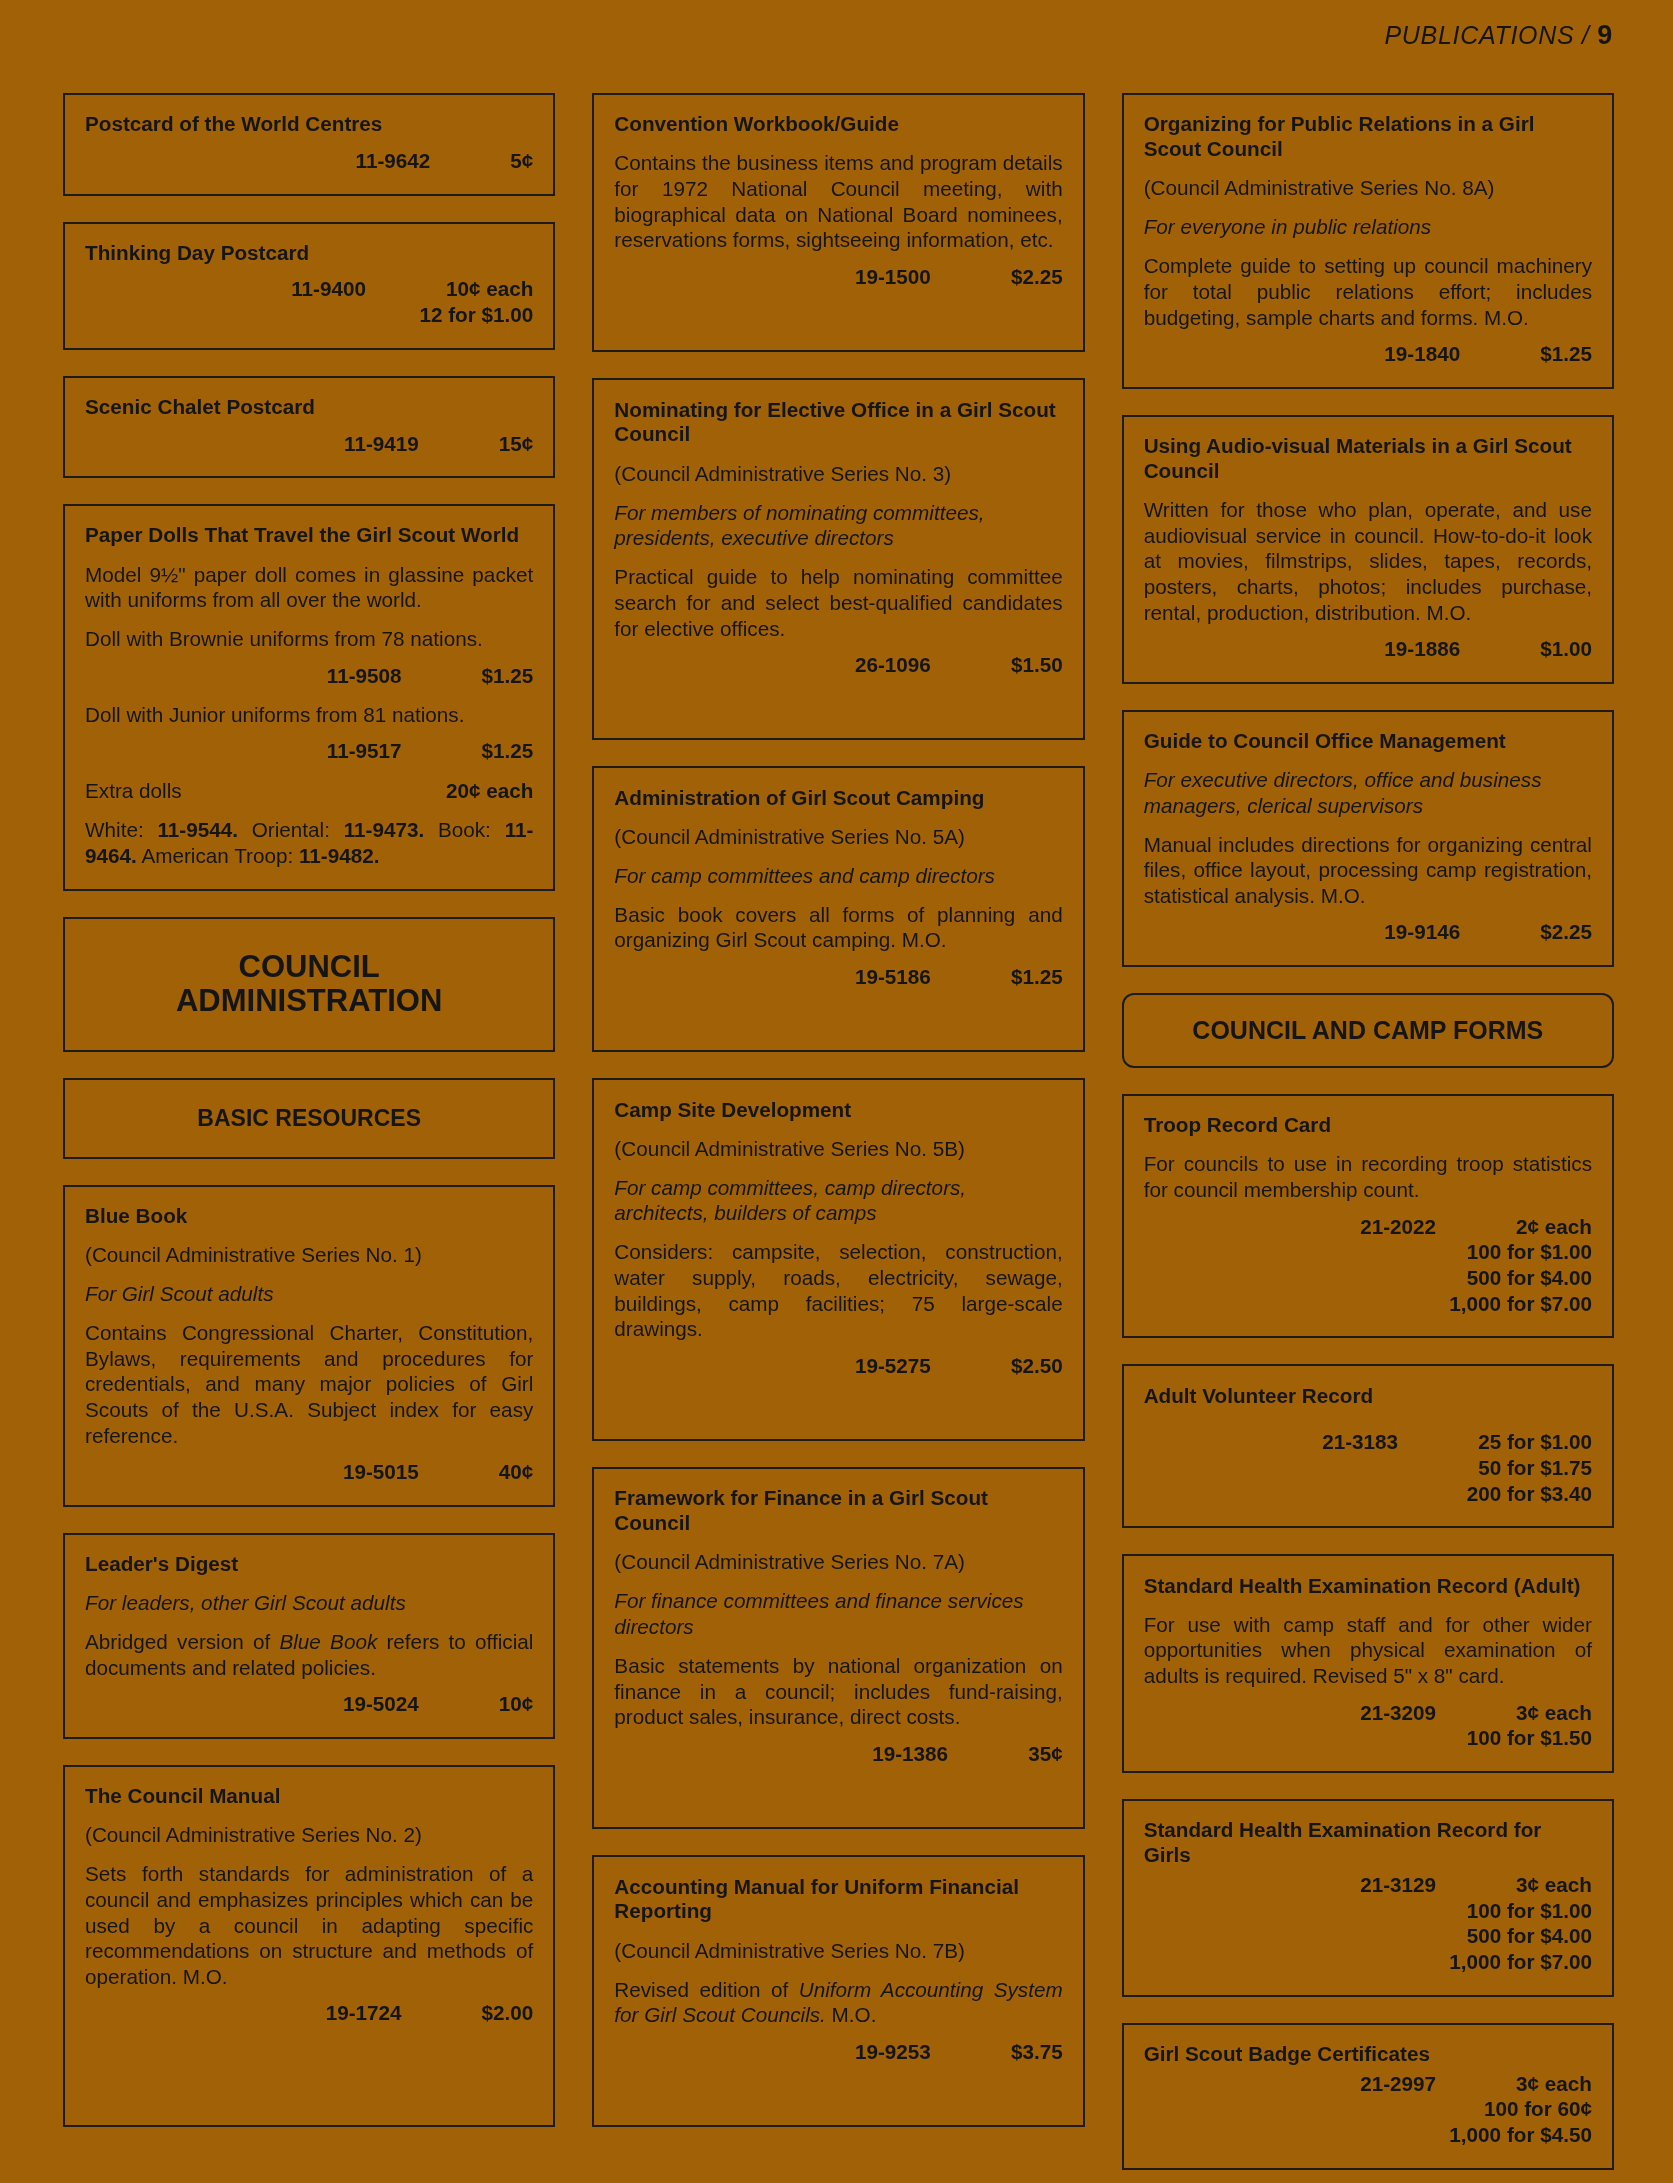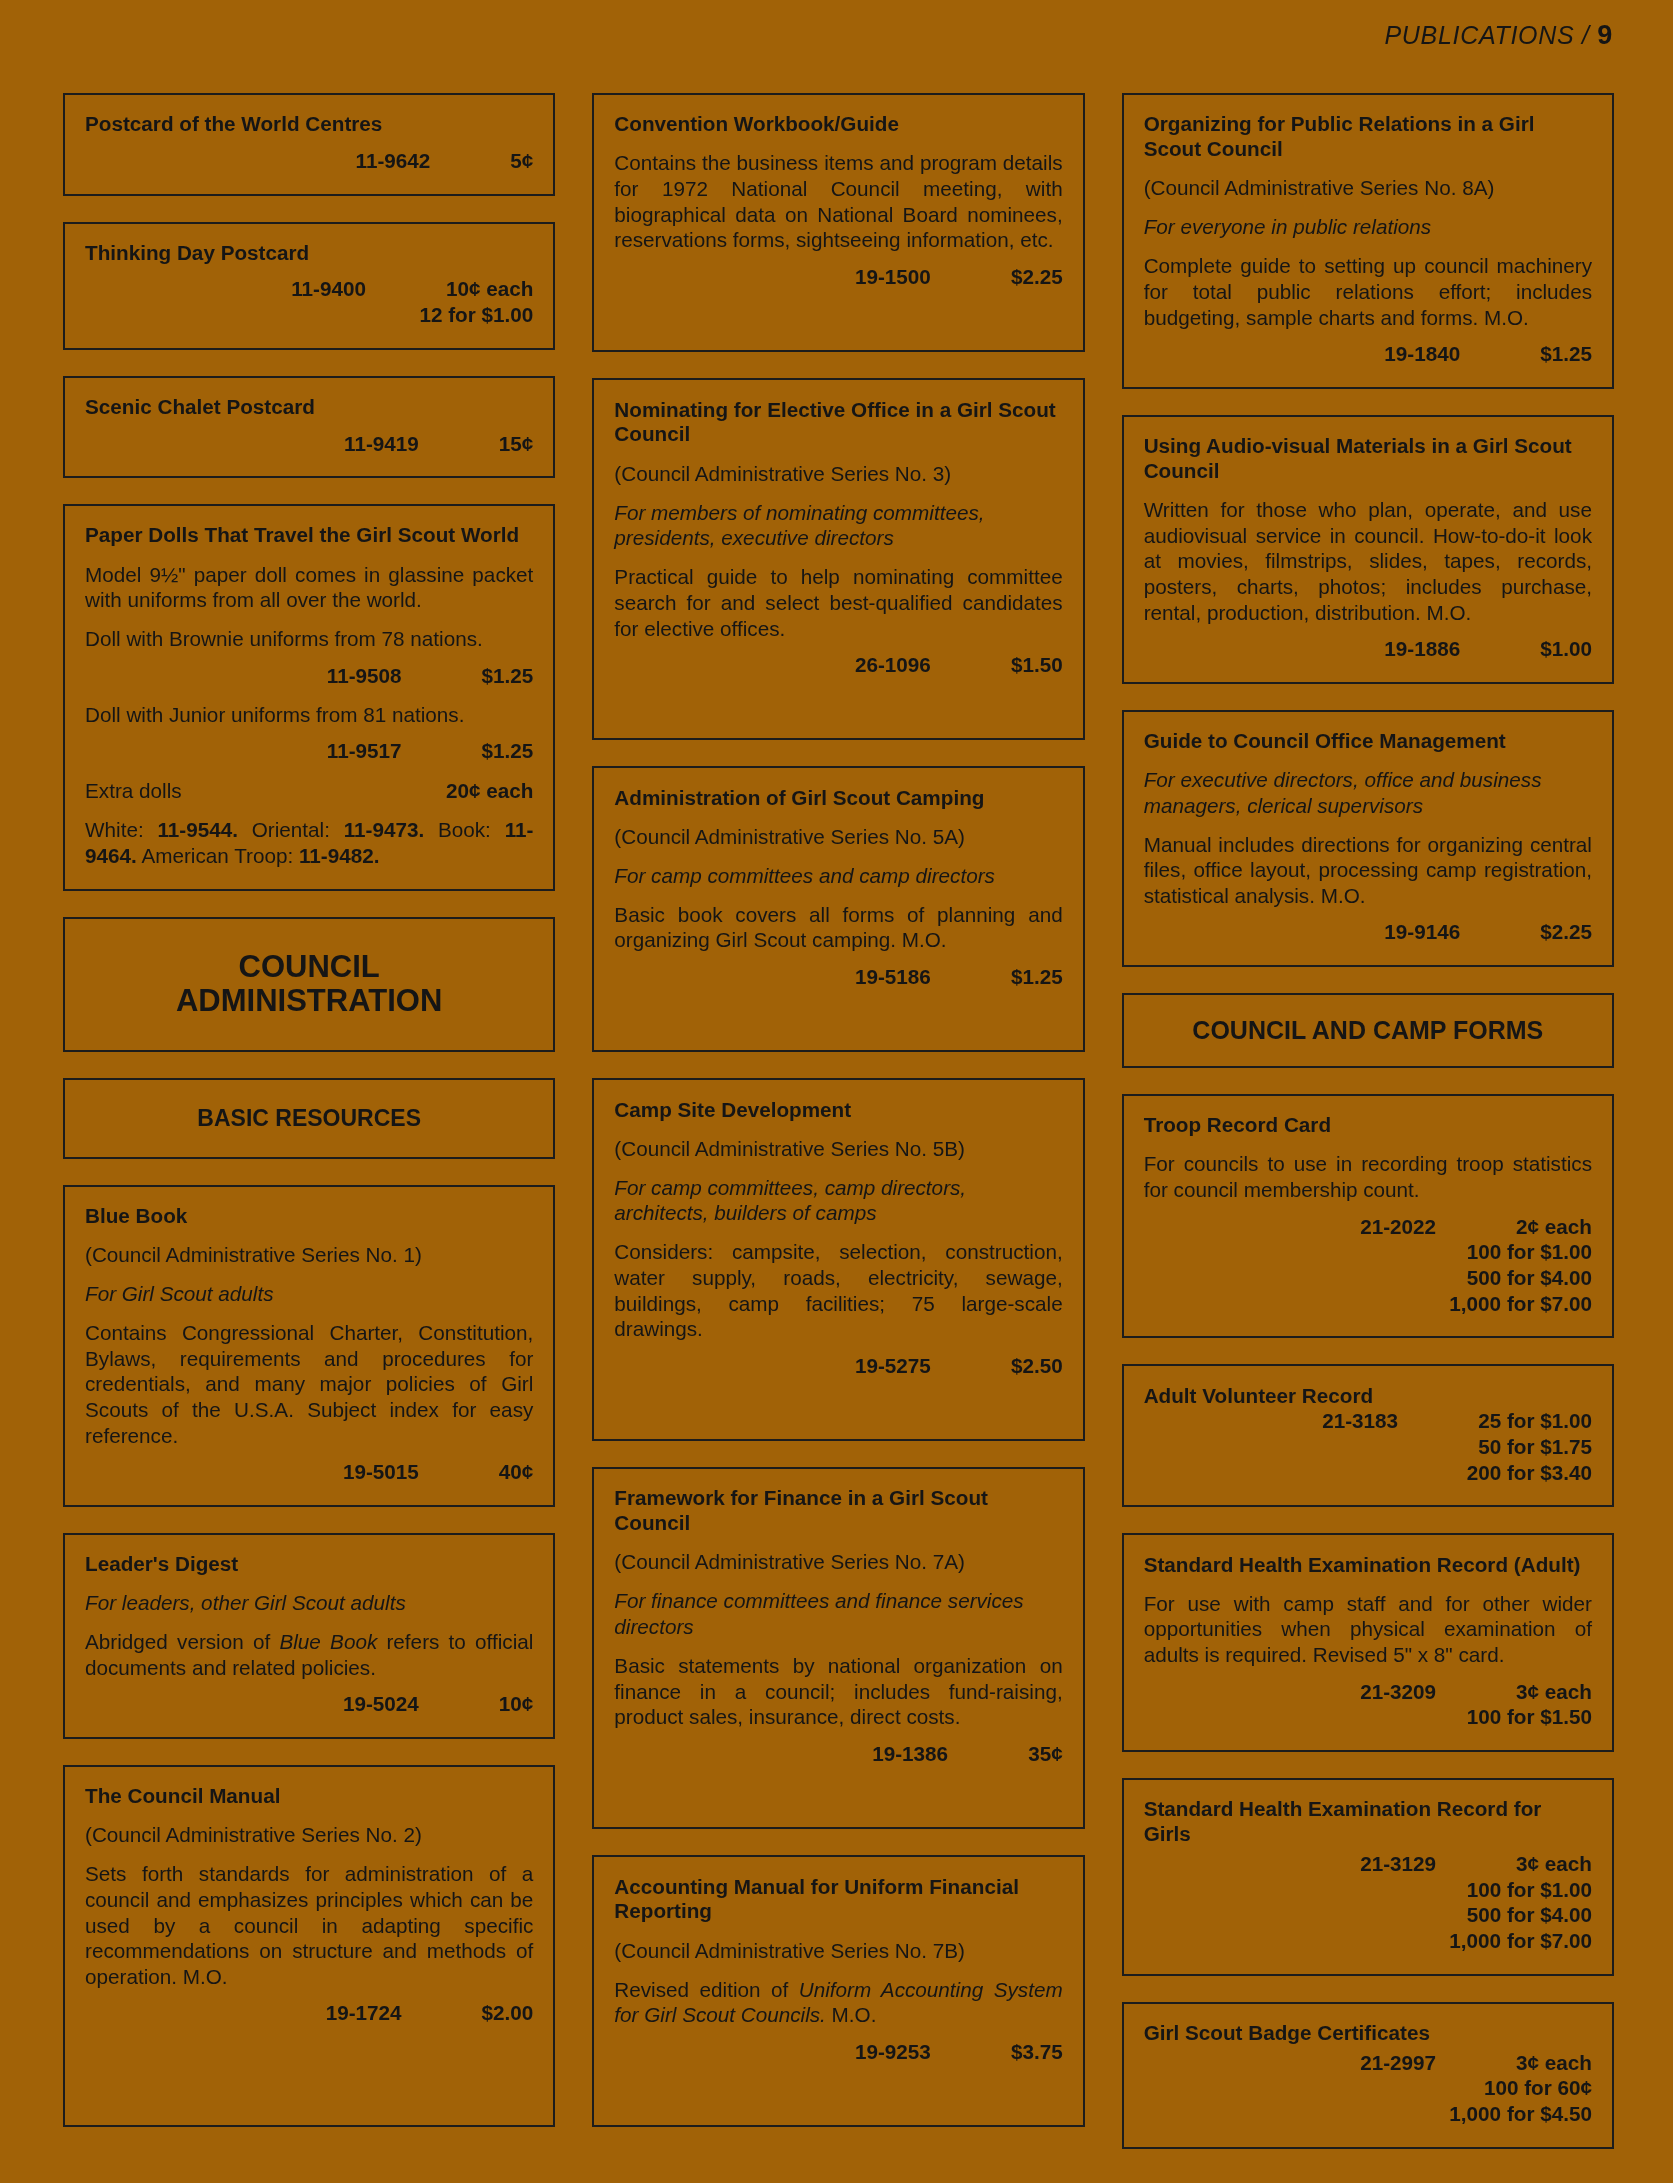--- a/index.html
+++ b/index.html
@@ -48,21 +48,21 @@
   .lr-row { display:flex; justify-content:space-between; margin-top:14.7px; }
   .lr-row .right { font-weight:bold; }
 
   .heading-box {
     display:flex; flex-direction:column; justify-content:center;
     text-align:center; padding:31px 13.3px;
   }
   .heading-box .big { font-weight:bold; font-size:31px; line-height:1.12; }
   .subheading-box { text-align:center; padding:24px 13.3px; }
   .subheading-box .mid { font-weight:bold; font-size:23px; }
-  .forms-heading-box { text-align:center; padding:20px 13.3px; }
+  .forms-heading-box { text-align:center; padding:20px 13.3px;border-radius:12px; }
   .forms-heading-box .mid { font-weight:bold; font-size:25px; }
 </style>
 </head>
 <body>
 
 <div class="page">
 
   <div class="page-header">
     <span class="pub">PUBLICATIONS /</span>
     <span class="num">9</span>
@@ -278,21 +278,21 @@
           <span>21-2022</span>
           <span>2¢ each</span>
         </div>
         <div class="qty">100 for $1.00</div>
         <div class="qty">500 for $4.00</div>
         <div class="qty">1,000 for $7.00</div>
       </section>
 
       <section class="box">
         <h3 class="title">Adult Volunteer Record</h3>
-        <div class="price-row" style="margin-top:0">
+        <div class="price-row" style="margin-top:21px">
           <span>21-3183</span>
           <span>25 for $1.00</span>
         </div>
         <div class="qty">50 for $1.75</div>
         <div class="qty">200 for $3.40</div>
       </section>
 
       <section class="box">
         <h3 class="title">Standard Health Examination Record (Adult)</h3>
         <p class="para">For use with camp staff and for other wider opportunities when physical examination of adults is required. Revised 5" x 8" card.</p>

